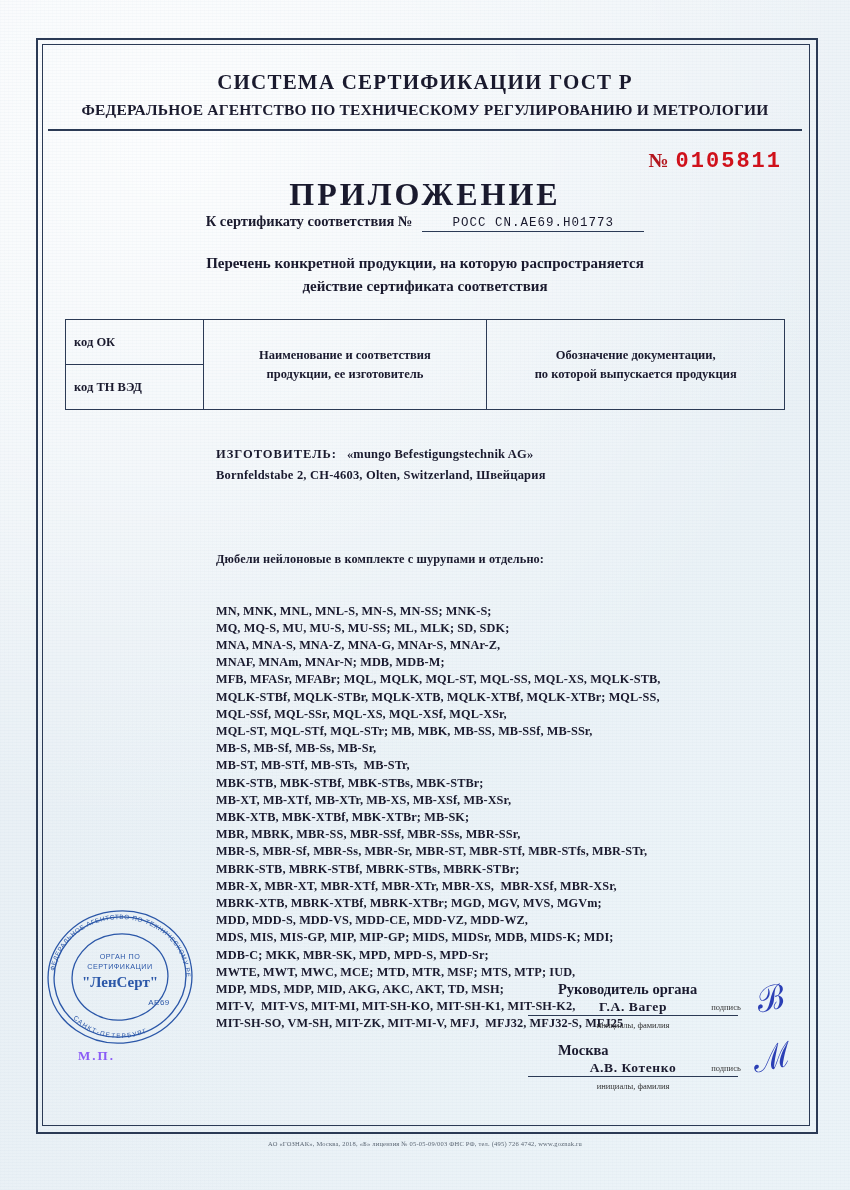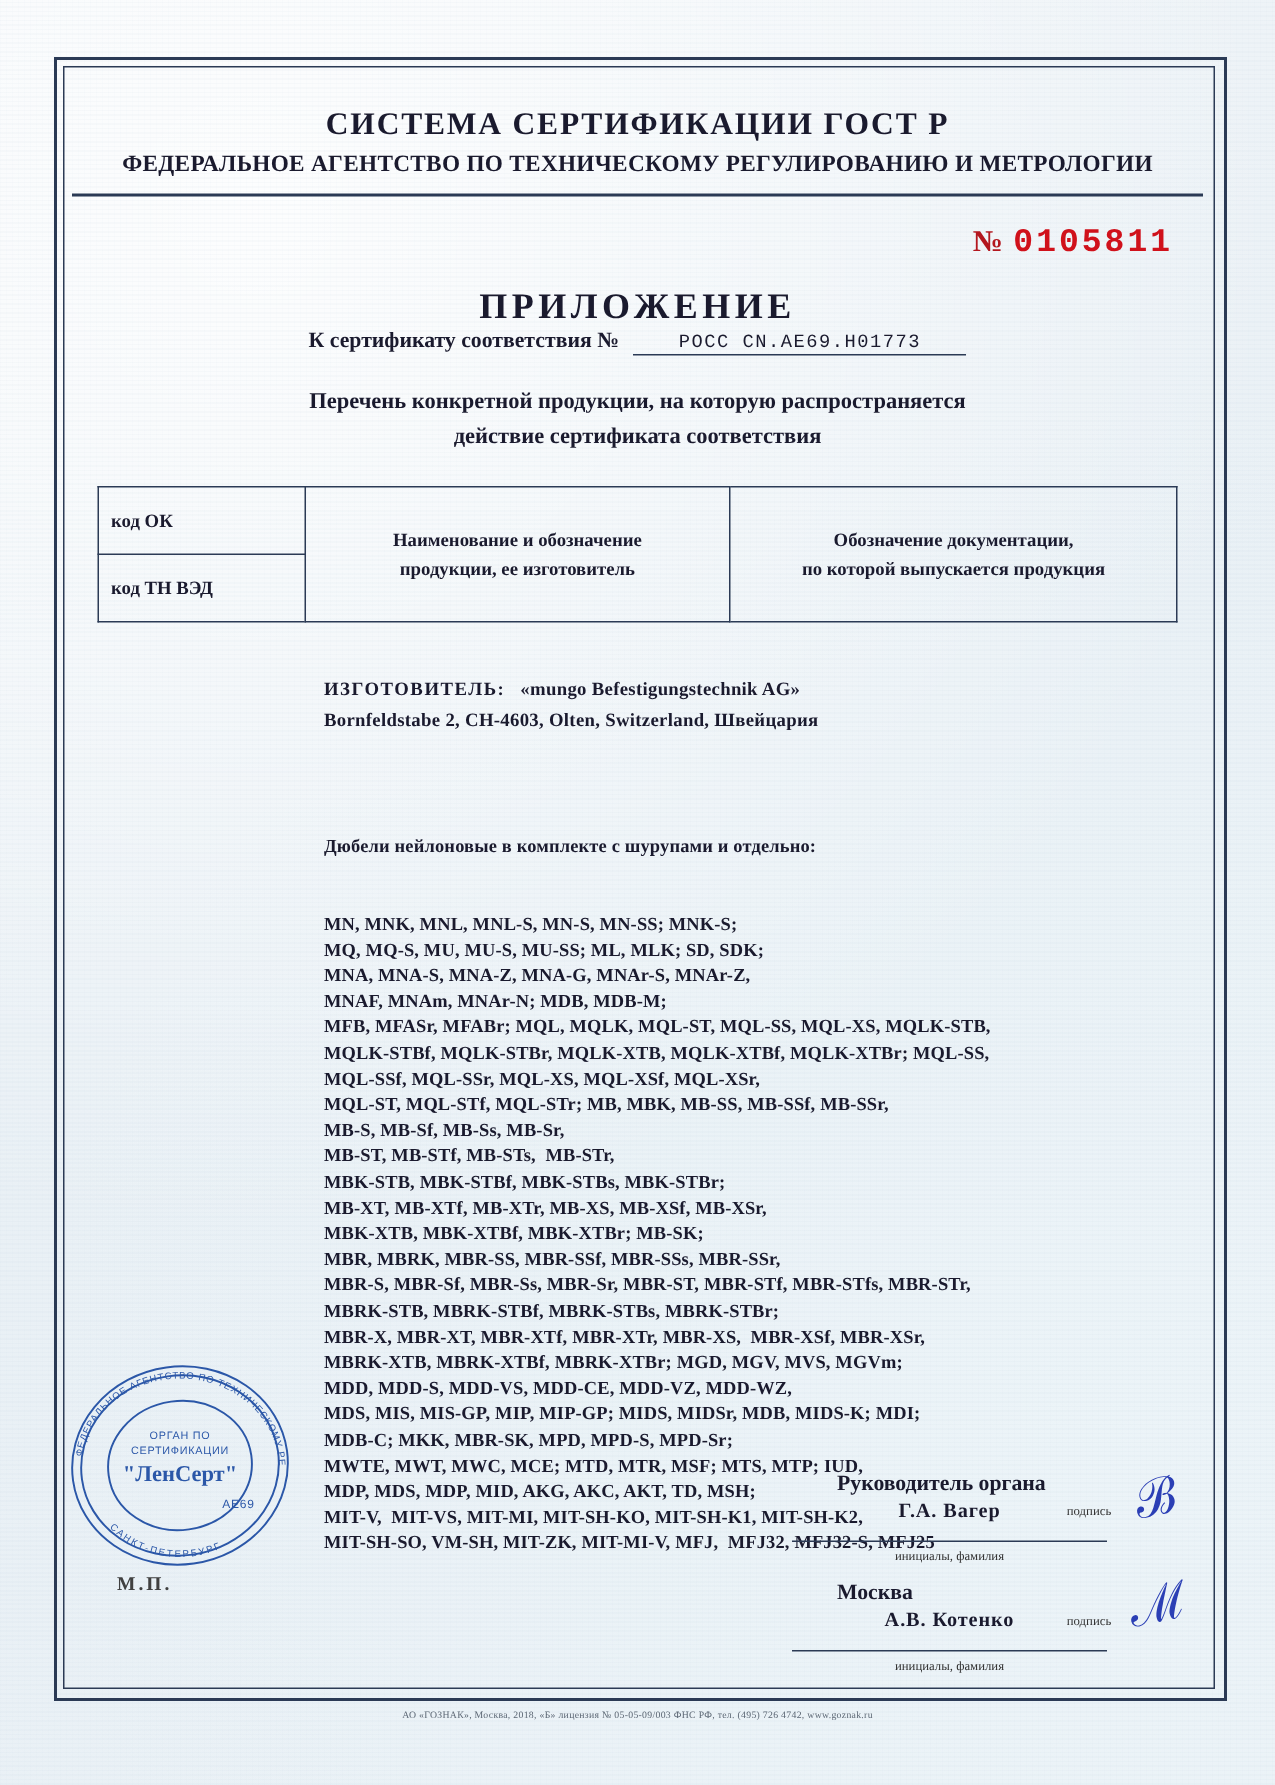--- a/index.html
+++ b/index.html
@@ -55,24 +55,24 @@
     text-align:right;
     padding:18px 20px 0 0;
     font-size:20px;
     font-weight:bold;
     letter-spacing:1px;
   }
   .numline .nlabel{color:#b3171f;font-family:"Liberation Serif",serif;}
   .numline .nval{color:#d0111b;font-family:"Liberation Mono",monospace;font-size:22px;letter-spacing:2px;}
   .title{
     text-align:center;
-    font-size:24px;
+    font-size:32px;
     letter-spacing:3px;
     font-weight:bold;
-    margin-top:18px;
+    margin-top:2px;
   }
   .certline{
     text-align:center;
     font-size:14.5px;
     font-weight:bold;
   }
   .certline .num{
     display:inline-block;min-width:210px;border-bottom:1px solid #2b3a55;
     font-family:"Liberation Mono",monospace;font-weight:normal;font-size:12.5px;
     letter-spacing:1px;padding:0 6px 1px 6px;text-align:center;
@@ -121,32 +121,32 @@
   }
   .srole{width:180px;font-size:14.5px;font-weight:bold;}
   .sline{
     flex:1;position:relative;height:30px;border-bottom:1px solid #2b3a55;margin:0 12px 0 0;
   }
   .scap{
     position:absolute;left:50%;transform:translateX(-50%);bottom:-14px;
     font-size:8.5px;color:#333;
   }
   .sname{width:210px;position:relative;}
-  .snameline{border-bottom:1px solid #2b3a55;font-size:13.5px;font-weight:bold;letter-spacing:.6px;padding-bottom:12px;text-align:center;}
+  .snameline{border-bottom:1px solid #2b3a55;font-size:13.5px;font-weight:bold;letter-spacing:.6px;padding-bottom:0;text-align:center;}
   .scap2{position:absolute;left:50%;transform:translateX(-50%);bottom:-14px;font-size:8.5px;color:#333;white-space:nowrap;}
   .sig-ink{
     position:absolute;color:#2b3fb5;font-family:"Liberation Serif",serif;
     font-size:34px;transform:rotate(-12deg);pointer-events:none;
   }
   .footer{
     position:absolute;left:0;top:1140px;width:850px;text-align:center;
     font-size:6.5px;color:#5b6673;letter-spacing:.2px;
   }
   .mp{
-    position:absolute;left:78px;top:1048px;font-size:13px;font-weight:bold;letter-spacing:2px;color:#404040;
+    position:absolute;left:78px;top:1048px;font-size:13px;font-weight:bold;letter-spacing:2px;color:#8b5cf6;
   }
 </style>
 </head>
 <body>
 
 <div class="paper">
   <div class="grain"></div>
 </div>
 
 <div class="frame-outer"></div>
@@ -175,21 +175,21 @@
   <div class="subtitle">
     <div>Перечень конкретной продукции,  на которую распространяется</div>
     <div>действие сертификата соответствия</div>
   </div>
 
   <table class="cols">
     <tbody>
         <tr>
       <td class="c1">код ОК</td>
       <td class="c2" rowspan="2">
-        <div>Наименование и обозначение</div>
+        <div>Наименование и соответствия</div>
         <div>продукции, ее изготовитель</div>
       </td>
       <td class="c3" rowspan="2">
         <div>Обозначение документации,</div>
         <div>по которой выпускается продукция</div>
       </td>
     </tr>
     <tr>
       <td class="c1">код ТН ВЭД</td>
     </tr>

